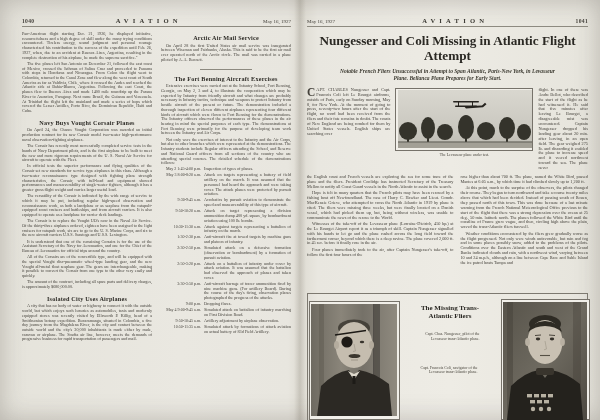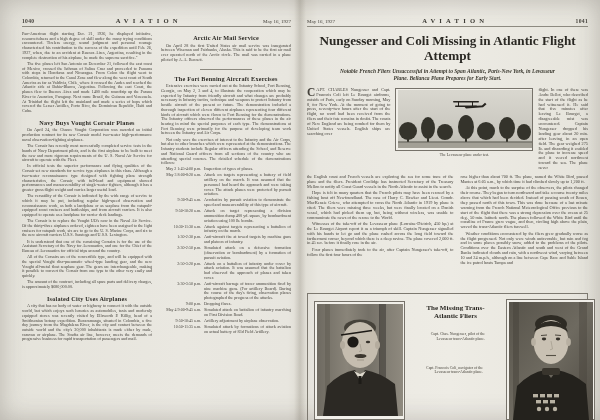--- a/index.html
+++ b/index.html
@@ -41,21 +41,21 @@
   .plane-caption{font-size:3.9px;text-align:center;margin-top:2px;color:#4a473f;}
   .dropcap{float:left;font-size:11.5px;line-height:9px;font-weight:bold;padding:.5px 1px 0 0;}
   .rp-mid{display:flex;gap:7px;margin-top:4px;font-size:4.3px;line-height:1.14;text-align:justify;}
   .wcol-left{width:147px;}
   .wcol-right{width:128px;}
   .rp-mid p{margin:0 0 1.4px;text-indent:5px;}
   .rp-mid p.noindent{text-indent:0;}
   
   .feature{position:absolute;left:7px;top:293px;width:281px;height:127px;
     border:.6px solid #7d7970;border-bottom:none;display:flex;box-sizing:border-box;
-    padding:5px 3px 0 6px;gap:20px;background:rgba(255,255,255,0.06);}
+    padding:5px 3px 0 6px;gap:20px;background:rgba(255,255,255,0.06);justify-content:center;}
   .feature .portrait{flex:none;}
   .f-center{flex:1;display:flex;flex-direction:column;}
   .f-heading{font-size:7px;font-weight:bold;text-align:center;line-height:1.2;margin-top:5px;color:#2b2924;}
   .f-cap{font-size:3.9px;line-height:1.25;color:#4a473f;}
   .f-cap-n{width:60px;margin:11px 1px 0 auto;text-align:right;}
   .f-cap-c{width:58px;margin:24px auto 0 0;text-align:right;}
   svg{display:block;}
 </style>
 </head>
 <body>

